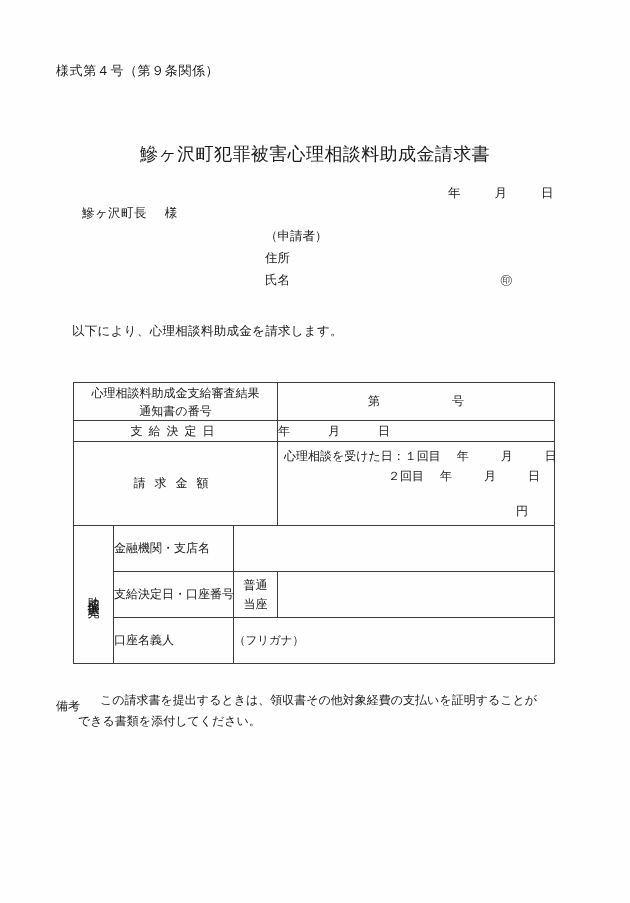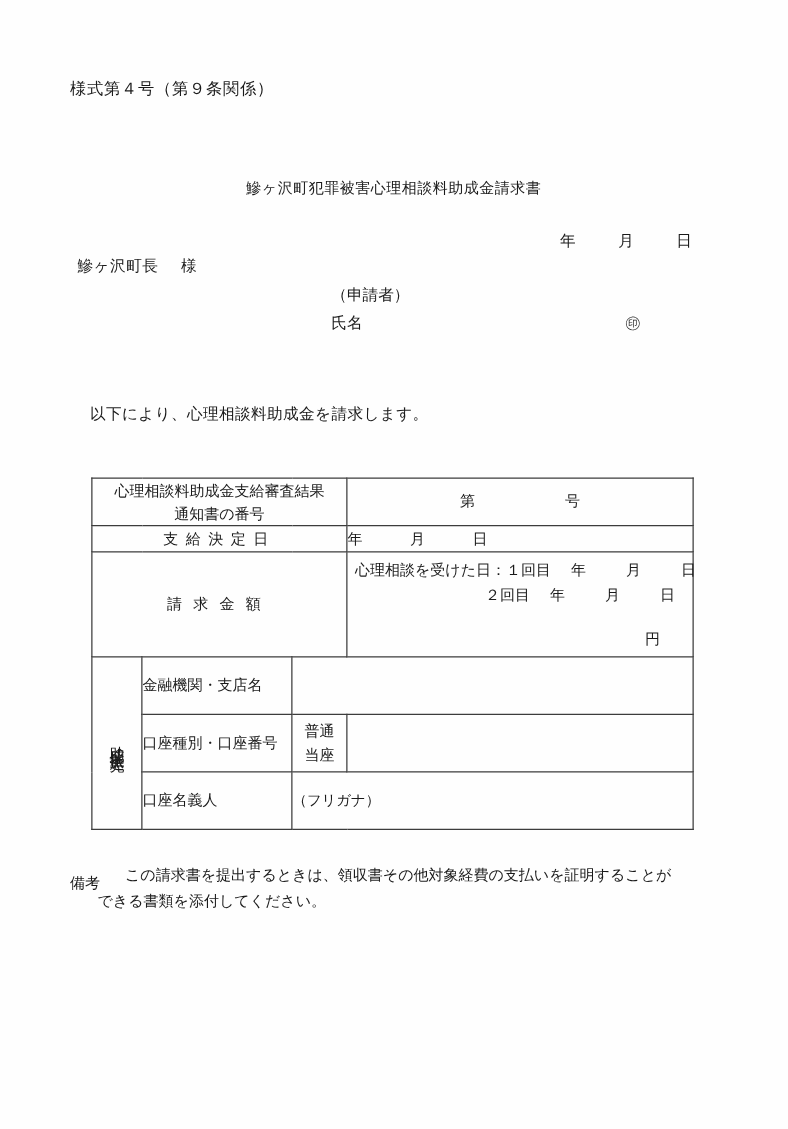--- a/index.html
+++ b/index.html
@@ -31,38 +31,38 @@
     letter-spacing: 0.6px;
     white-space: nowrap;
   }
 
   .doc-title {
     position: absolute;
     left: 0;
     right: 0;
     top: 142px;
     text-align: center;
-    font-size: 12px;
+    font-size: 18px;
     letter-spacing: 0.4px;
     white-space: nowrap;
   }
 
   .date-line {
     position: absolute;
     left: 448px;
     top: 185px;
     font-size: 12.5px;
     white-space: nowrap;
   }
   .date-line span { display: inline-block; }
   .date-line .gap { width: 34px; }
 
   .addressee {
     position: absolute;
-    left: 62px;
+    left: 82px;
     top: 205px;
     font-size: 12.5px;
     letter-spacing: 0.4px;
     white-space: nowrap;
   }
   .addressee .sama { margin-left: 18px; }
 
   .applicant-block {
     position: absolute;
     left: 265px;
@@ -214,20 +214,21 @@
   <div class="date-line">
     <span>年</span><span class="gap"></span><span>月</span><span class="gap"></span><span>日</span>
   </div>
 
   <div class="addressee">
     <span>鰺ヶ沢町長</span><span class="sama">様</span>
   </div>
 
   <div class="applicant-block">
     <div>（申請者）</div>
+    <div>住所</div>
     <div><span>氏名</span><span class="seal">㊞</span></div>
   </div>
 
   <div class="statement">以下により、心理相談料助成金を請求します。</div>
 
   <table class="main-table">
     <colgroup>
       <col style="width:40px">
       <col style="width:120px">
       <col style="width:44px">
@@ -271,21 +272,21 @@
 
     <tr class="bank-row">
       <td class="vert-label" rowspan="3">
         <span>助成金振込先</span>
       </td>
       <td class="bank-label">金融機関・支店名</td>
       <td colspan="2"></td>
     </tr>
 
     <tr class="bank-row">
-      <td class="bank-label">口座種別・口座番号</td>
+      <td class="bank-label">支給決定日・口座番号</td>
       <td class="acct-type">
         <span>普通</span><br>
         <span>当座</span>
       </td>
       <td></td>
     </tr>
 
     <tr class="bank-row">
       <td class="bank-label">口座名義人</td>
       <td colspan="2" class="furigana">

